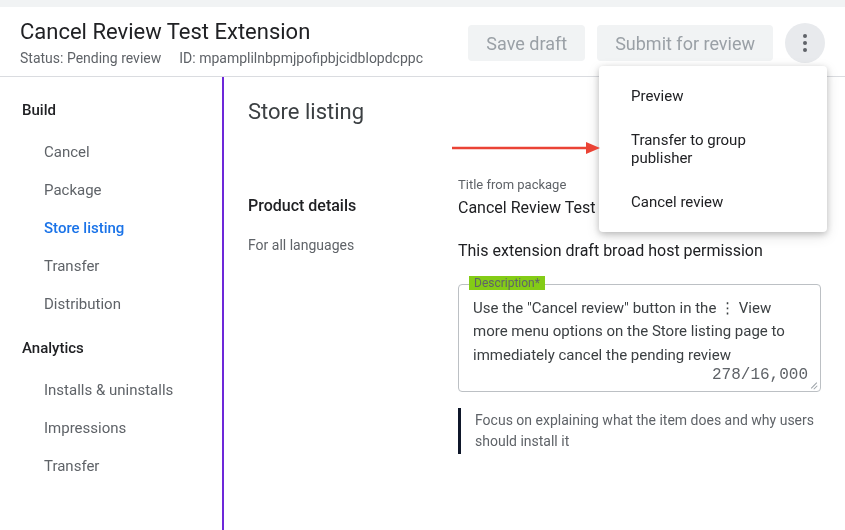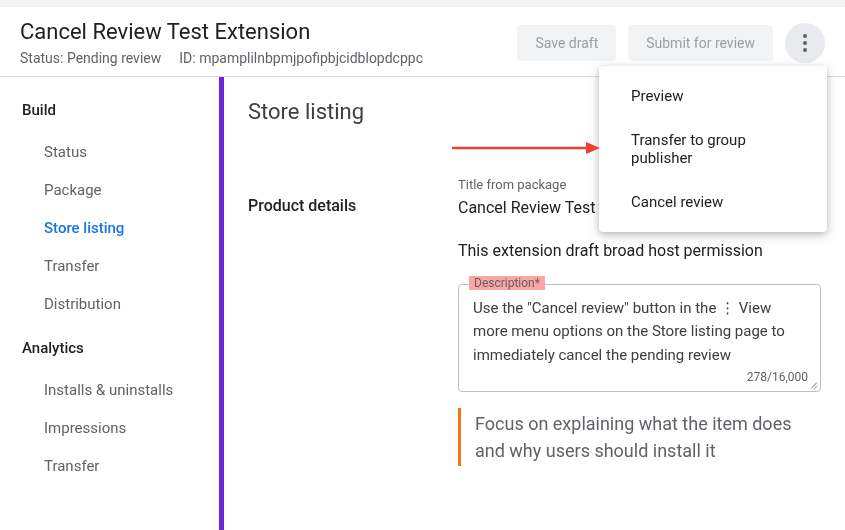--- a/index.html
+++ b/index.html
@@ -41,21 +41,21 @@
     display: flex;
     align-items: center;
     gap: 12px;
     padding-top: 4px;
   }
   .btn {
     height: 36px;
     padding: 0 18px;
     border-radius: 4px;
     border: none;
-    font-size: 14px;
+    font-size: 18px;
     font-family: inherit;
     cursor: pointer;
     background: #f1f3f4;
     color: #9aa0a6;
   }
   .icon-btn {
     width: 40px;
     height: 40px;
     border-radius: 50%;
     background: #e8eaed;
@@ -75,21 +75,21 @@
     height: 4px;
     background: #5f6368;
     border-radius: 50%;
   }
   .body {
     display: flex;
     height: calc(100% - 77px);
   }
   .sidebar {
     width: 224px;
-    border-right: 5px solid #6d28d9;
+    border-right: 2px solid #6d28d9;
     padding: 18px 0 0 22px;
   }
   .section-head {
     font-size: 15px;
     font-weight: 500;
     color: #202124;
     margin-bottom: 14px;
     margin-top: 6px;
   }
   .nav-item {
@@ -146,57 +146,58 @@
     position: relative;
     border: 1px solid #bcc0c4;
     border-radius: 4px;
     padding: 12px 14px 24px 14px;
     margin-bottom: 16px;
   }
   .legend {
     position: absolute;
     top: -9px;
     left: 10px;
-    background: #fca5a5;
+    background: #84cc16;
     padding: 0 5px;
     font-size: 12px;
     color: #5f6368;
   }
   .desc-text {
     font-size: 15px;
     color: #3c4043;
     line-height: 1.55;
   }
   .counter {
     position: absolute;
     bottom: 7px;
     right: 12px;
-    font-size: 12px;
-    color: #5f6368;
+    font-size: 16px;
+    color: #5f6368;
+    font-family: Liberation Mono, monospace;
   }
   .resize-handle {
     position: absolute;
     right: 2px;
     bottom: 2px;
     width: 10px;
     height: 10px;
   }
   .resize-handle::before, .resize-handle::after {
     content:"";
     position:absolute;
     background:#9aa0a6;
     height:1px;
     transform: rotate(-45deg);
   }
   .resize-handle::before { width: 8px; bottom:3px; right:0; }
   .resize-handle::after  { width: 5px; bottom:1px; right:0; }
   .hint {
-    border-left: 3px solid #f97316;
+    border-left: 3px solid #0f172a;
     padding: 2px 0 2px 14px;
-    font-size: 18px;
+    font-size: 14px;
     color: #5f6368;
     line-height: 1.5;
     max-width: 360px;
   }
   
   .menu {
     position: absolute;
     top: 66px;
     right: 18px;
     width: 228px;
@@ -251,36 +252,37 @@
           <span></span>
           <span></span>
       </span>
     </button>
   </div>
 </div>
 
 <div class="body">
   <div class="sidebar">
     <div class="section-head">Build</div>
-    <div class="nav-item">Status</div>
+    <div class="nav-item">Cancel</div>
     <div class="nav-item">Package</div>
     <div class="nav-item active">Store listing</div>
     <div class="nav-item">Transfer</div>
     <div class="nav-item">Distribution</div>
 
     <div class="section-head" style="margin-top:16px;">Analytics</div>
     <div class="nav-item">Installs &amp; uninstalls</div>
     <div class="nav-item">Impressions</div>
     <div class="nav-item">Transfer</div>
   </div>
 
   <div class="main">
     <div class="col-left">
       <div class="page-heading">Store listing</div>
       <div class="sub-heading">Product details</div>
+      <div class="sub-text">For all languages</div>
     </div>
     <div class="col-right">
       <div class="field-label">Title from package</div>
       <div class="field-value">Cancel Review Test Extension</div>
 
       <div class="field-value">This extension draft broad host permission</div>
 
       <div class="fieldset">
         <div class="legend">Description*</div>
         <div class="desc-text">Use the "Cancel review" button in the ⋮ View more menu options on the Store listing page to immediately cancel the pending review</div>

